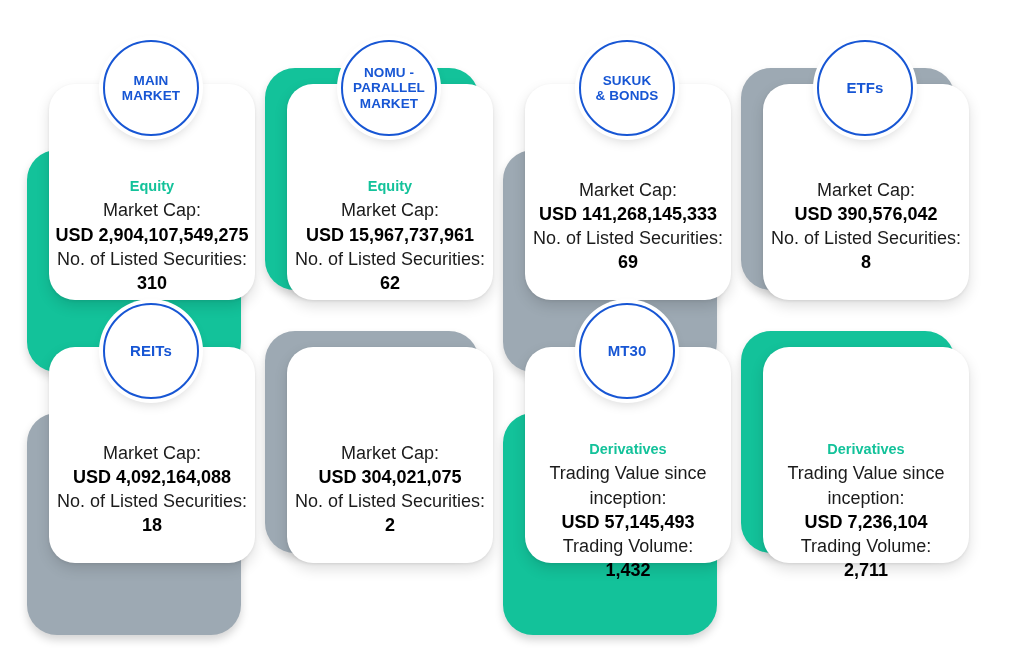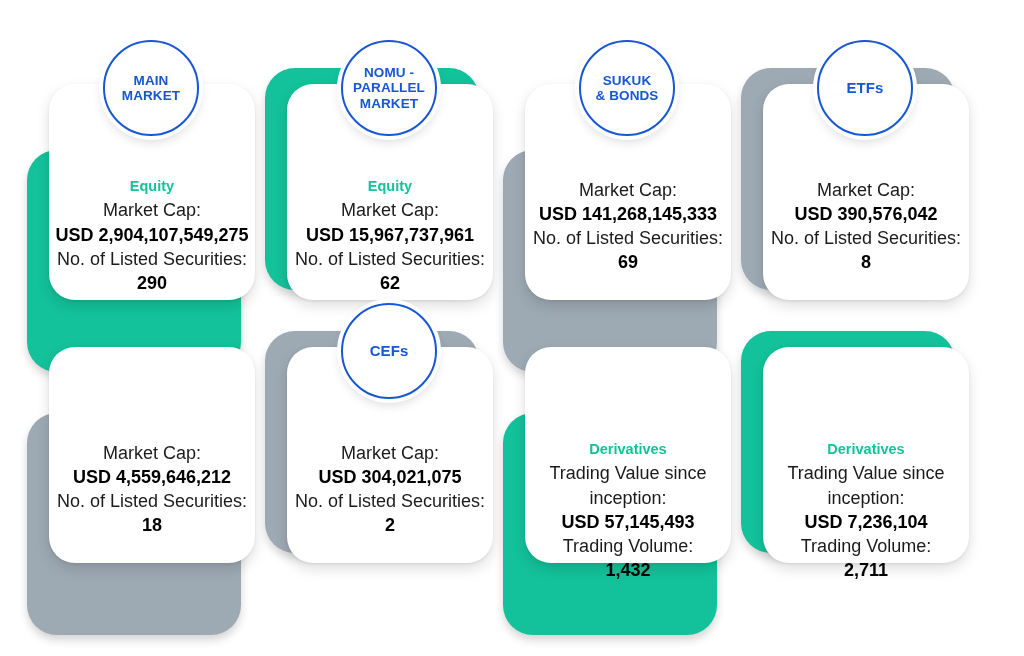--- a/index.html
+++ b/index.html
@@ -115,21 +115,21 @@
 
 <div id="board">
     <div class="cell down" style="left: 33px; top: 38px;">
       <div class="accent green"></div>
       <div class="face"></div>
       <div class="body wide">
         <div class="category">Equity</div>
         <div class="lbl">Market Cap:</div>
         <div class="val">USD 2,904,107,549,275</div>
         <div class="lbl">No. of Listed Securities:</div>
-        <div class="val">290</div>
+        <div class="val">310</div>
       </div>
       <div class="badge">
         <span class="badge-label">MAIN
 MARKET</span>
       </div>
     </div>
     <div class="cell up" style="left: 271px; top: 38px;">
       <div class="accent green"></div>
       <div class="face"></div>
       <div class="body wide">
@@ -173,49 +173,52 @@
       <div class="badge small">
         <span class="badge-label">ETFs</span>
       </div>
     </div>
     <div class="cell down" style="left: 33px; top: 301px;">
       <div class="accent gray"></div>
       <div class="face"></div>
       <div class="body wide">
         <div class="category empty"></div>
         <div class="lbl">Market Cap:</div>
-        <div class="val">USD 4,559,646,212</div>
+        <div class="val">USD 4,092,164,088</div>
         <div class="lbl">No. of Listed Securities:</div>
         <div class="val">18</div>
       </div>
+      <div class="badge small">
+        <span class="badge-label">REITs</span>
+      </div>
     </div>
     <div class="cell up" style="left: 271px; top: 301px;">
       <div class="accent gray"></div>
       <div class="face"></div>
       <div class="body wide">
         <div class="category empty"></div>
         <div class="lbl">Market Cap:</div>
         <div class="val">USD 304,021,075</div>
         <div class="lbl">No. of Listed Securities:</div>
         <div class="val">2</div>
-      </div>
-      <div class="badge small">
-        <span class="badge-label">CEFs</span>
       </div>
     </div>
     <div class="cell down" style="left: 509px; top: 301px;">
       <div class="accent green"></div>
       <div class="face"></div>
       <div class="body wide">
         <div class="category">Derivatives</div>
         <div class="lbl">Trading Value since inception:</div>
         <div class="val">USD 57,145,493</div>
         <div class="lbl">Trading Volume:</div>
         <div class="val">1,432</div>
       </div>
+      <div class="badge small">
+        <span class="badge-label">MT30</span>
+      </div>
     </div>
     <div class="cell up" style="left: 747px; top: 301px;">
       <div class="accent green"></div>
       <div class="face"></div>
       <div class="body wide">
         <div class="category">Derivatives</div>
         <div class="lbl">Trading Value since inception:</div>
         <div class="val">USD 7,236,104</div>
         <div class="lbl">Trading Volume:</div>
         <div class="val">2,711</div>

